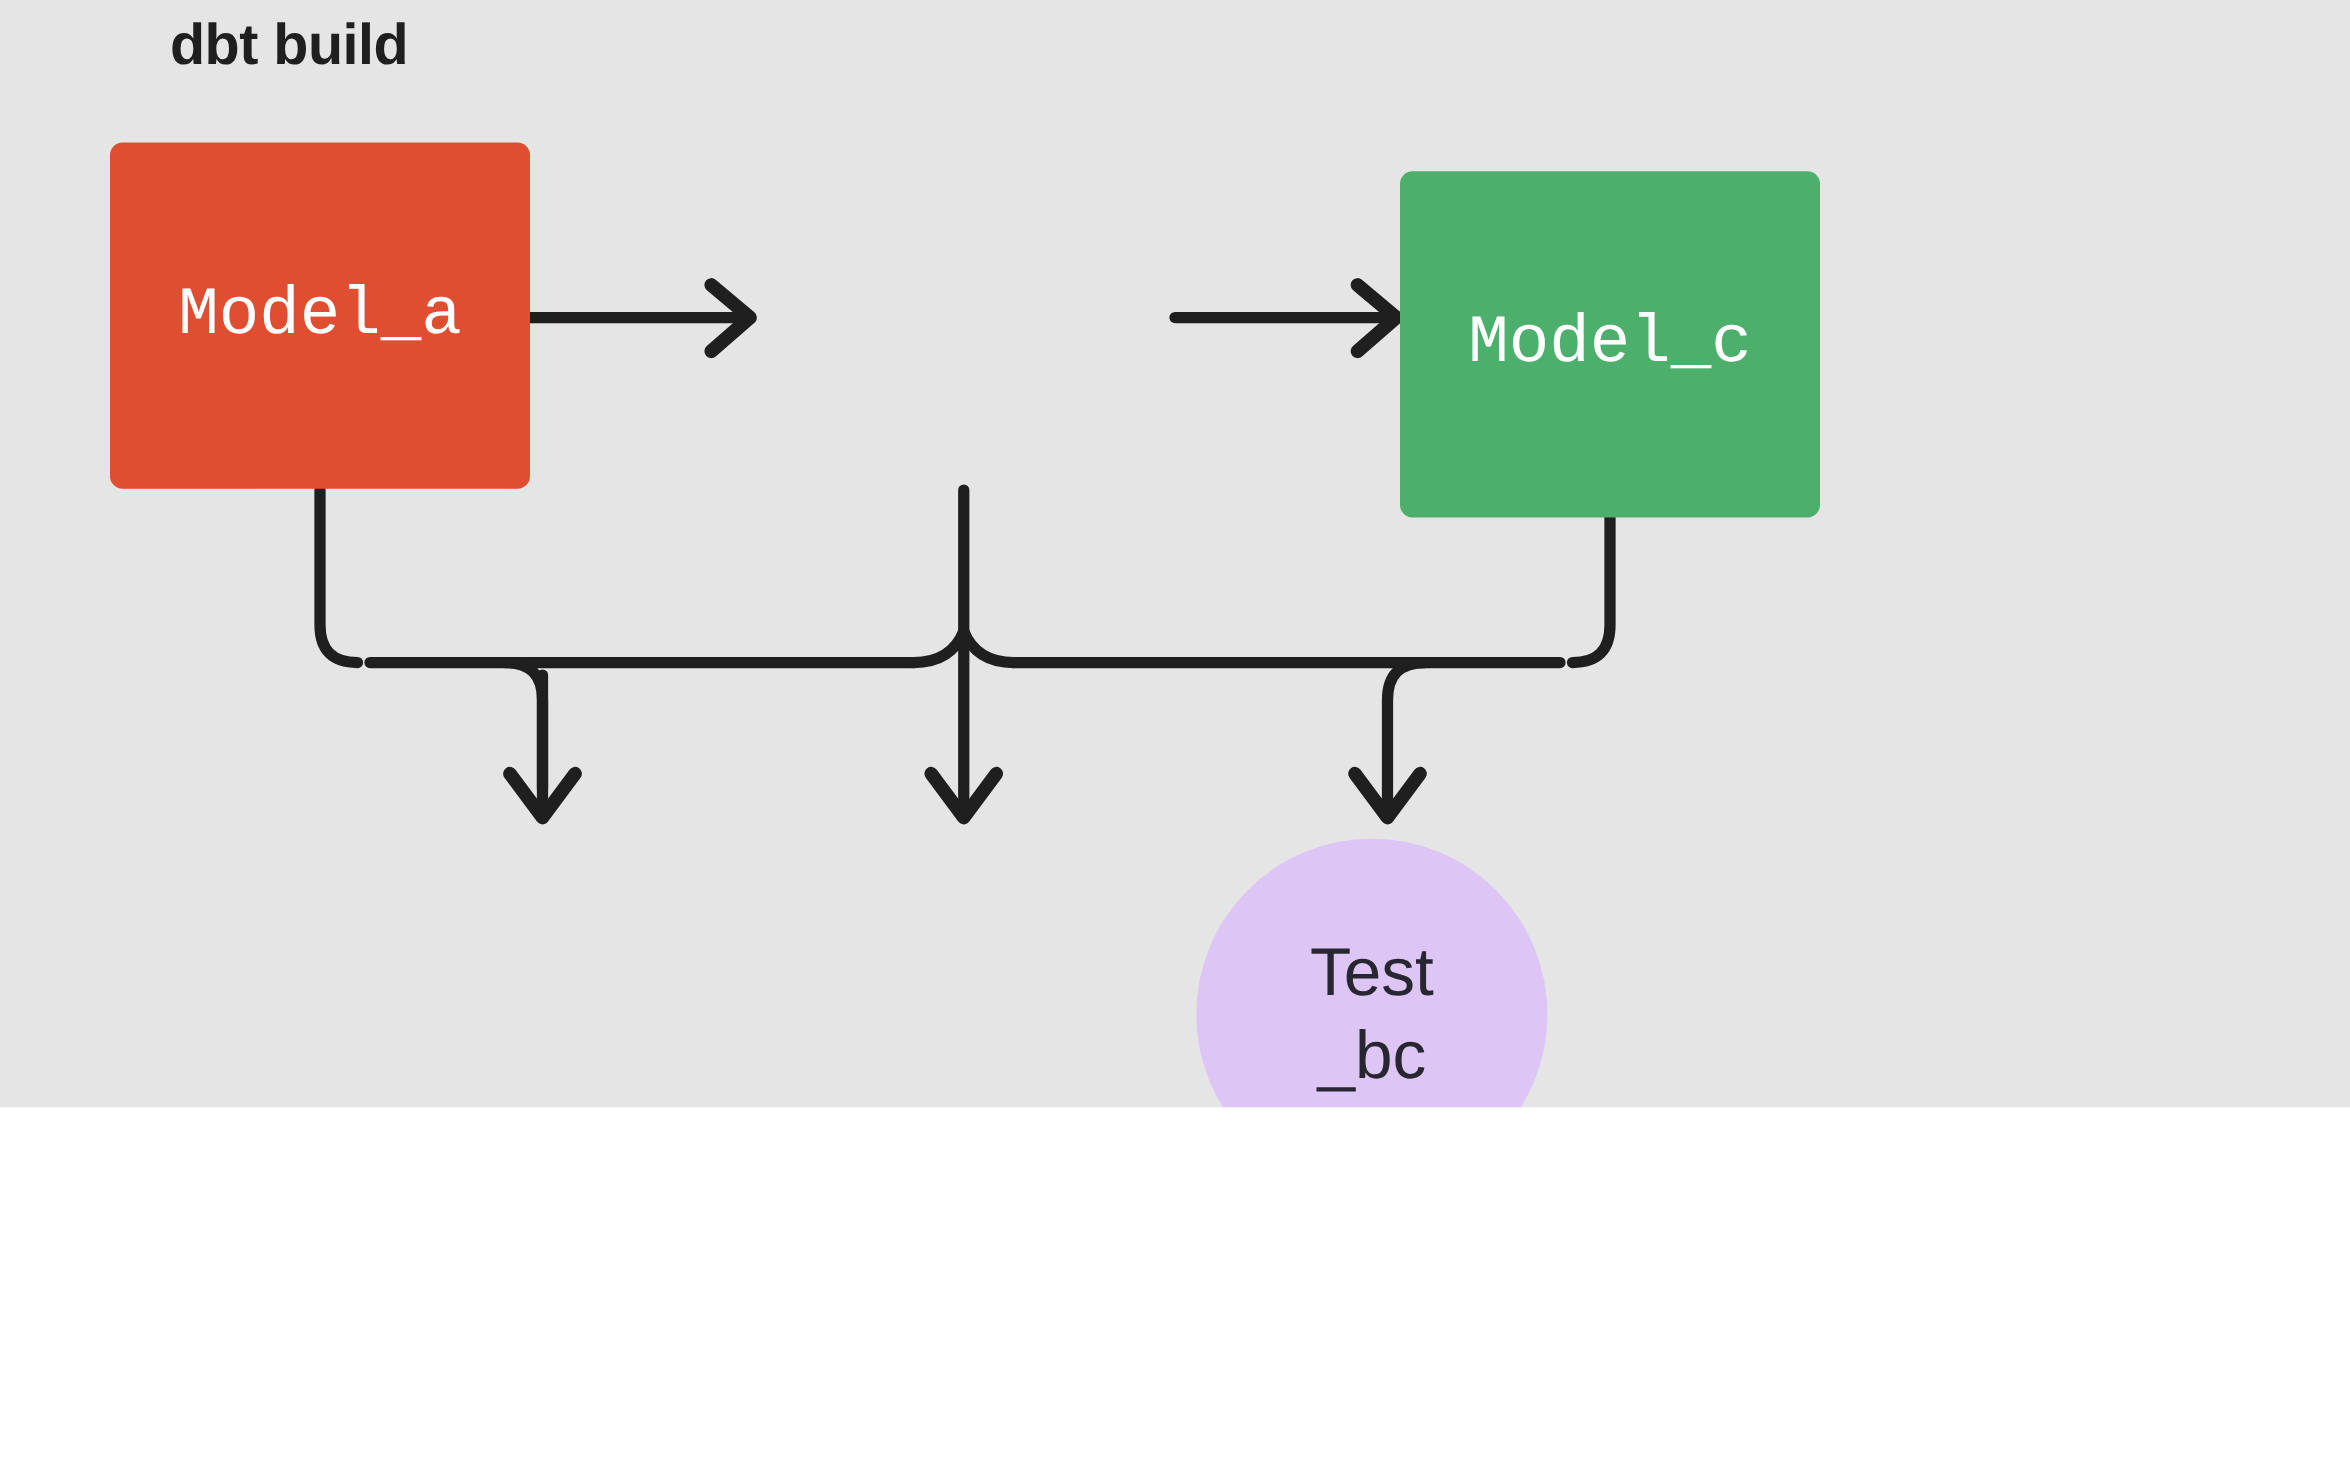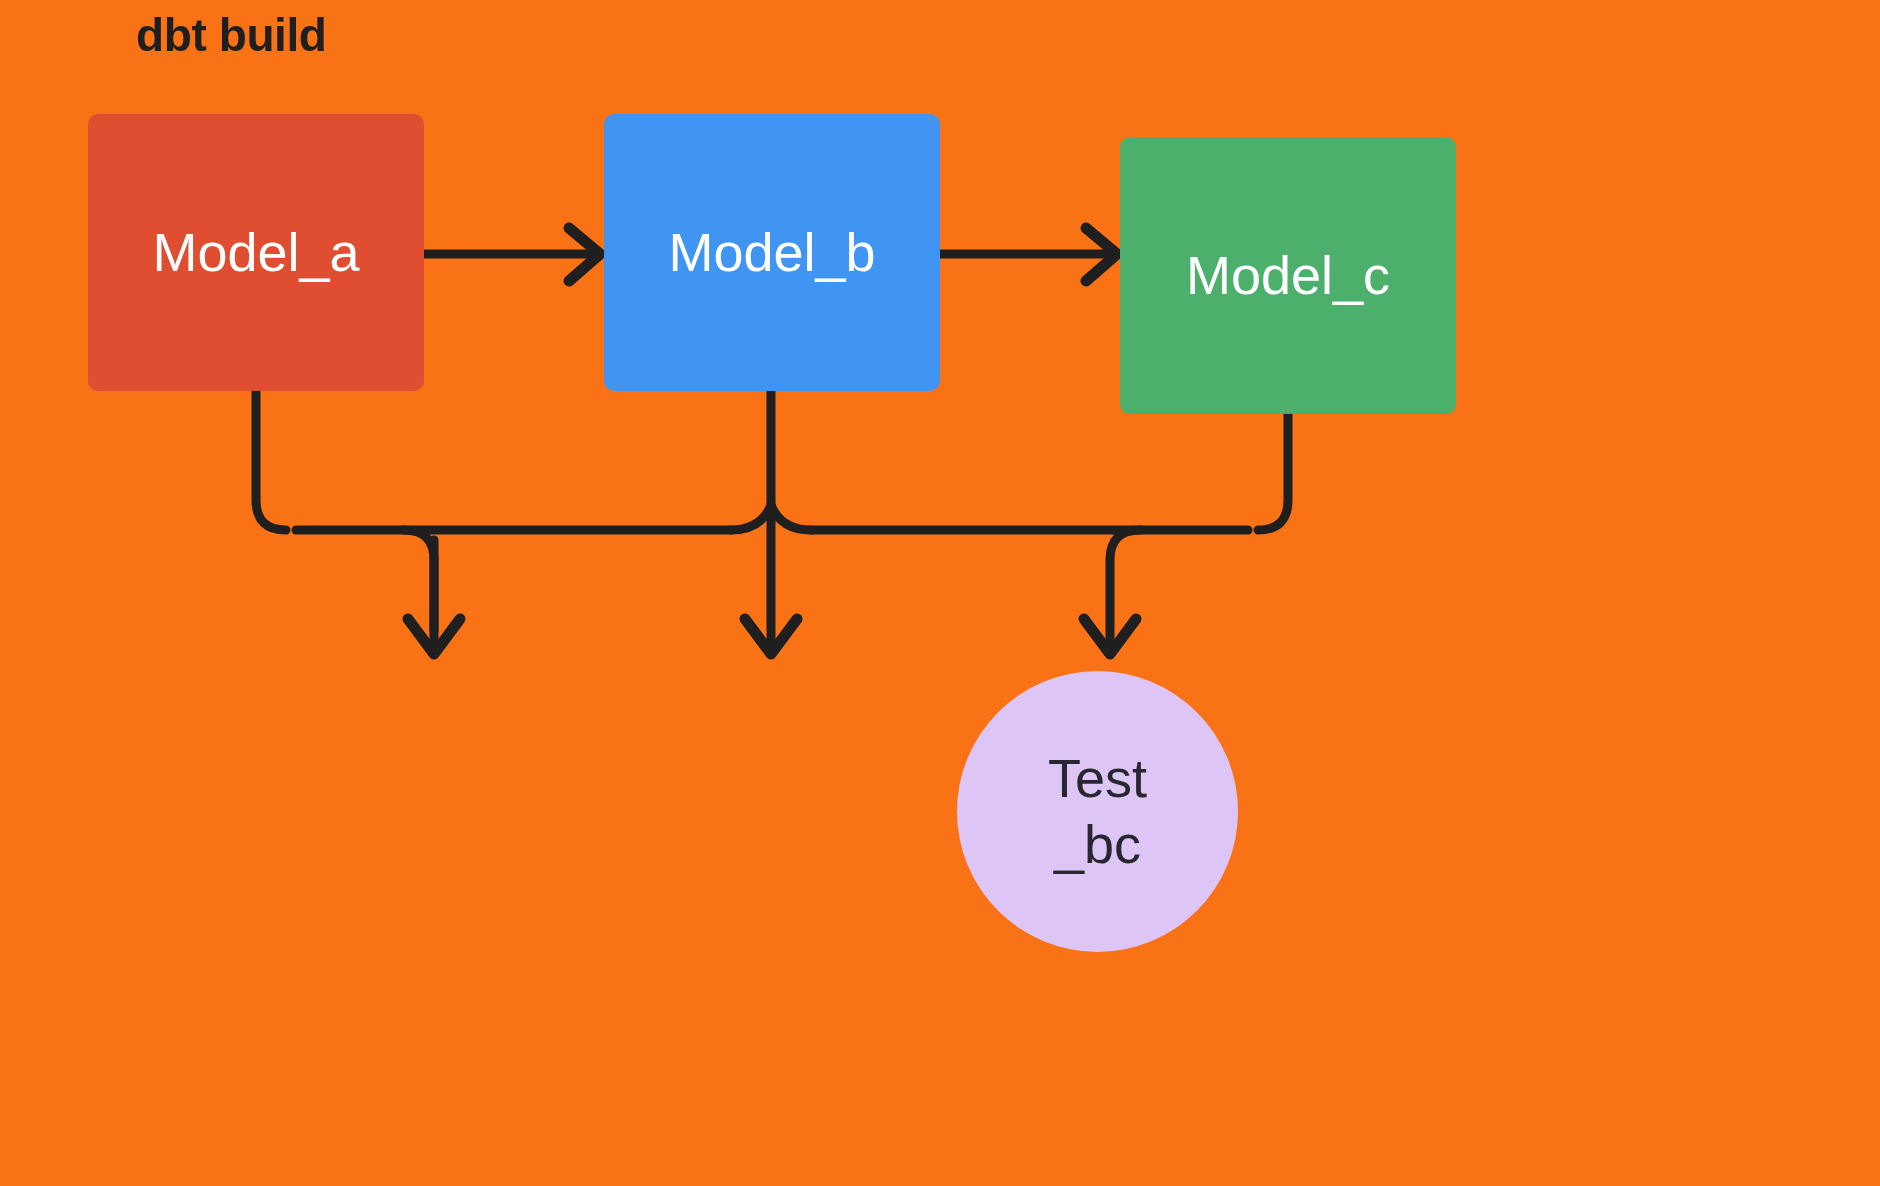--- a/index.html
+++ b/index.html
@@ -8,22 +8,22 @@
     padding: 0;
     background: #ffffff;
   }
   body {
     font-family: "Liberation Sans", sans-serif;
     -webkit-font-smoothing: antialiased;
   }
   #canvas {
     position: relative;
     width: 1880px;
-    height: 1186px;
-    background: #f97316;
+    height: 886px;
+    background: #e5e5e5;
     overflow: hidden;
   }
   #edges {
     position: absolute;
     left: 0;
     top: 0;
     width: 1880px;
     height: 1186px;
     pointer-events: none;
   }
@@ -39,20 +39,21 @@
   }
   .model-node {
     position: absolute;
     width: 336px;
     height: 277px;
     border-radius: 10px;
     display: flex;
     align-items: center;
     justify-content: center;
     box-sizing: border-box;
+    font-family: Liberation Mono, monospace;
   }
   .model-label {
     font-size: 54px;
     font-weight: 400;
     color: #ffffff;
     line-height: 1.1;
     text-align: center;
     white-space: nowrap;
   }
   .test-node {
@@ -126,23 +127,20 @@
       <path d="M 731 530 Q 761 530 771 505"></path>
       <path d="M 811 530 Q 781 530 771 505"></path>
 
     </g>
   </svg>
 
   <div class="model-node node-a">
     <span class="model-label">Model_a</span>
   </div>
 
-  <div class="model-node node-b">
-    <span class="model-label">Model_b</span>
-  </div>
 
   <div class="model-node node-c">
     <span class="model-label">Model_c</span>
   </div>
 
 
 
   <div class="test-node node-tbc">
     <span class="test-label">Test_bc</span>
   </div>

